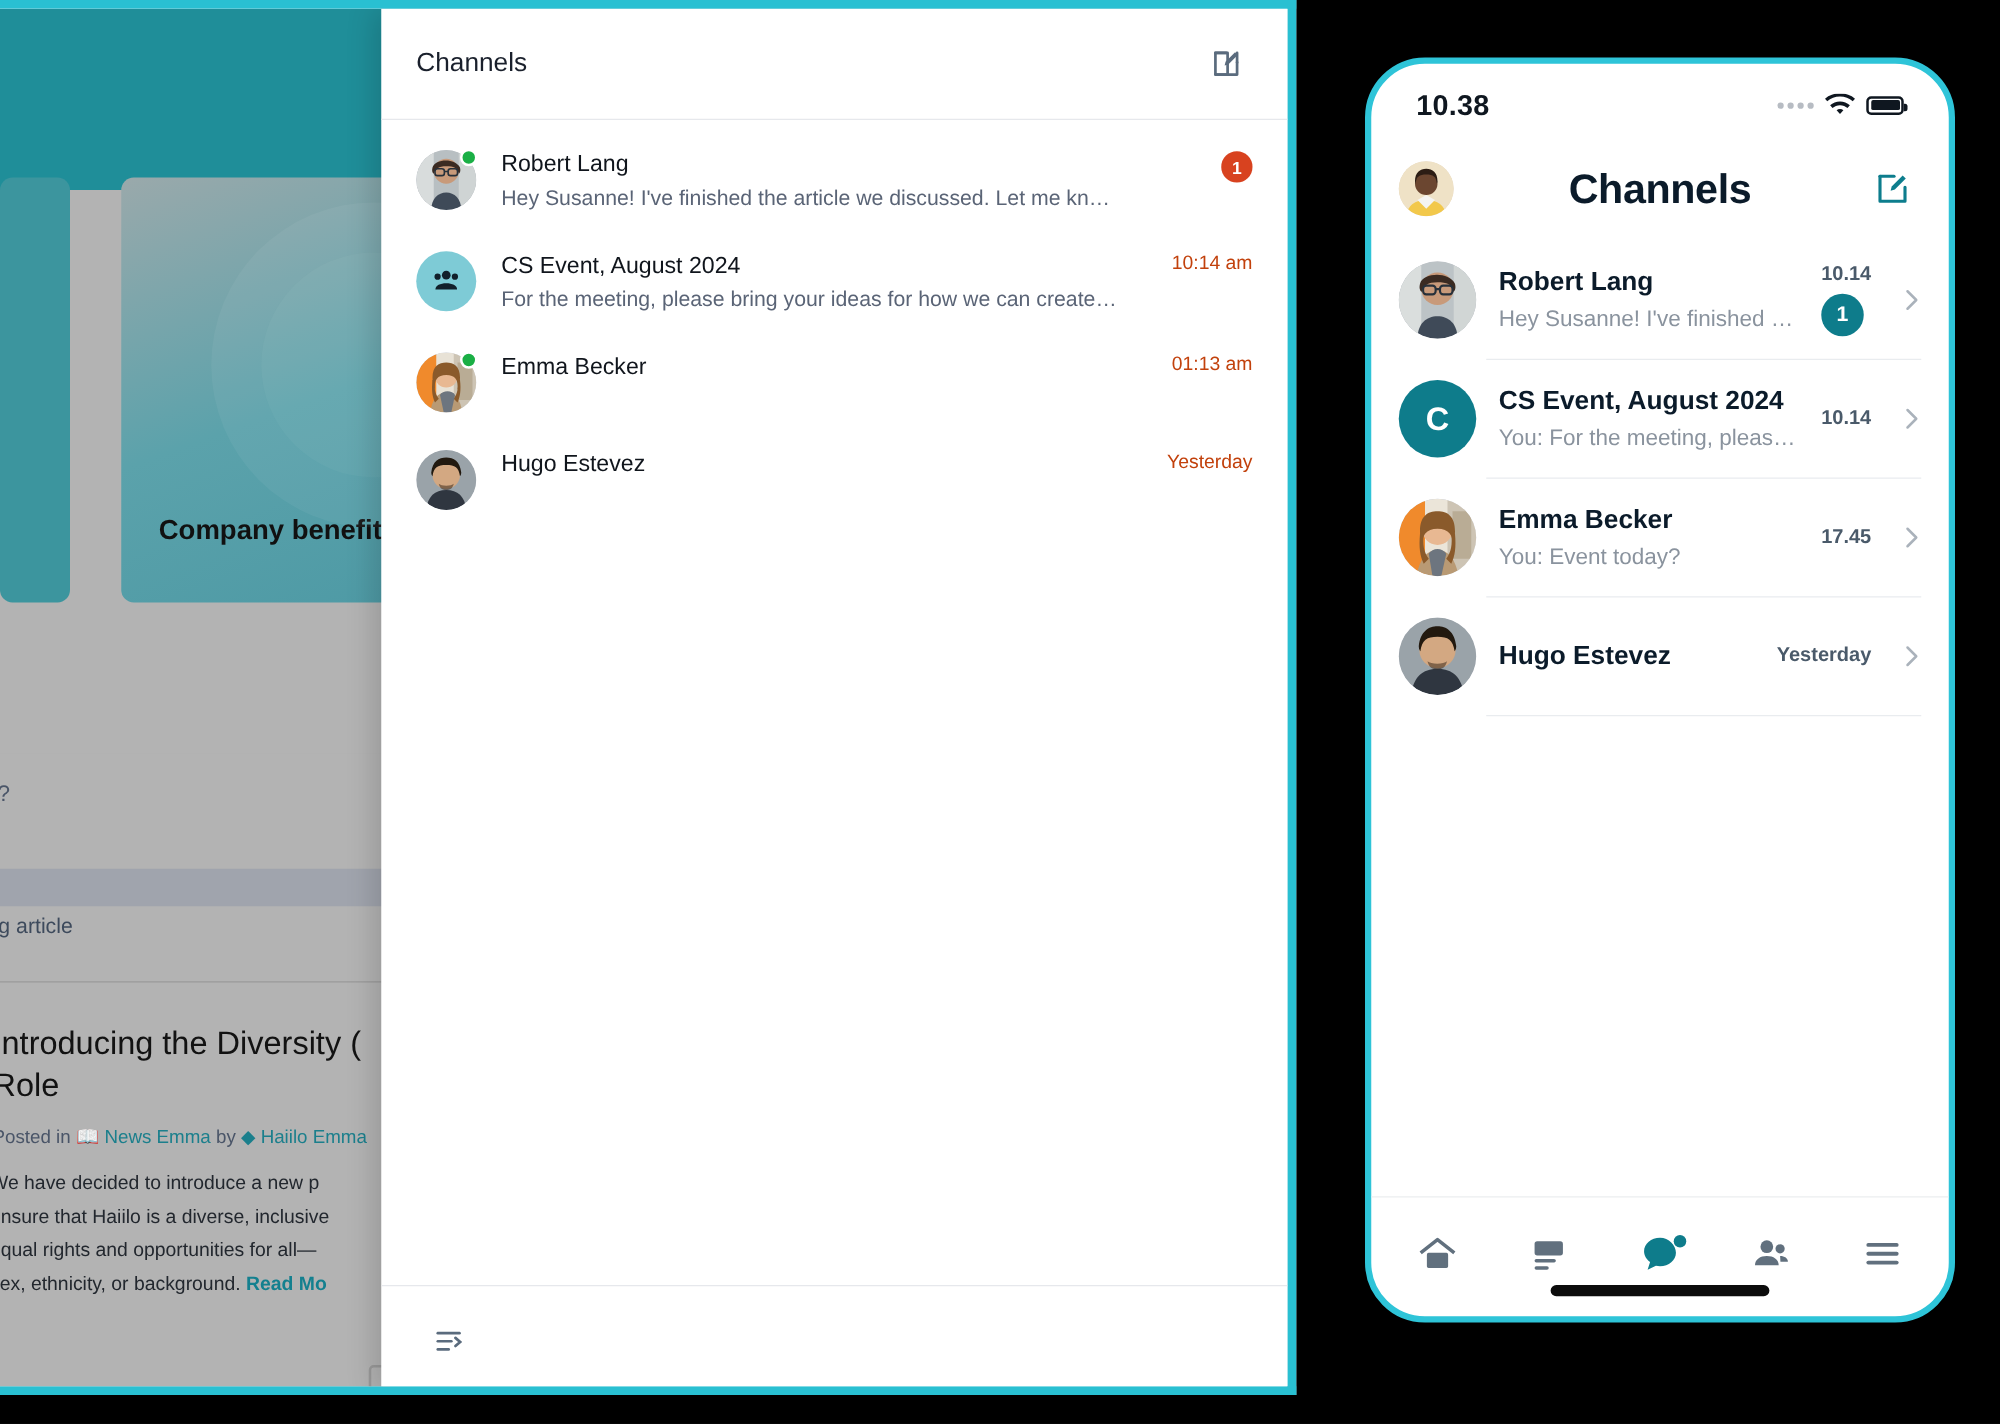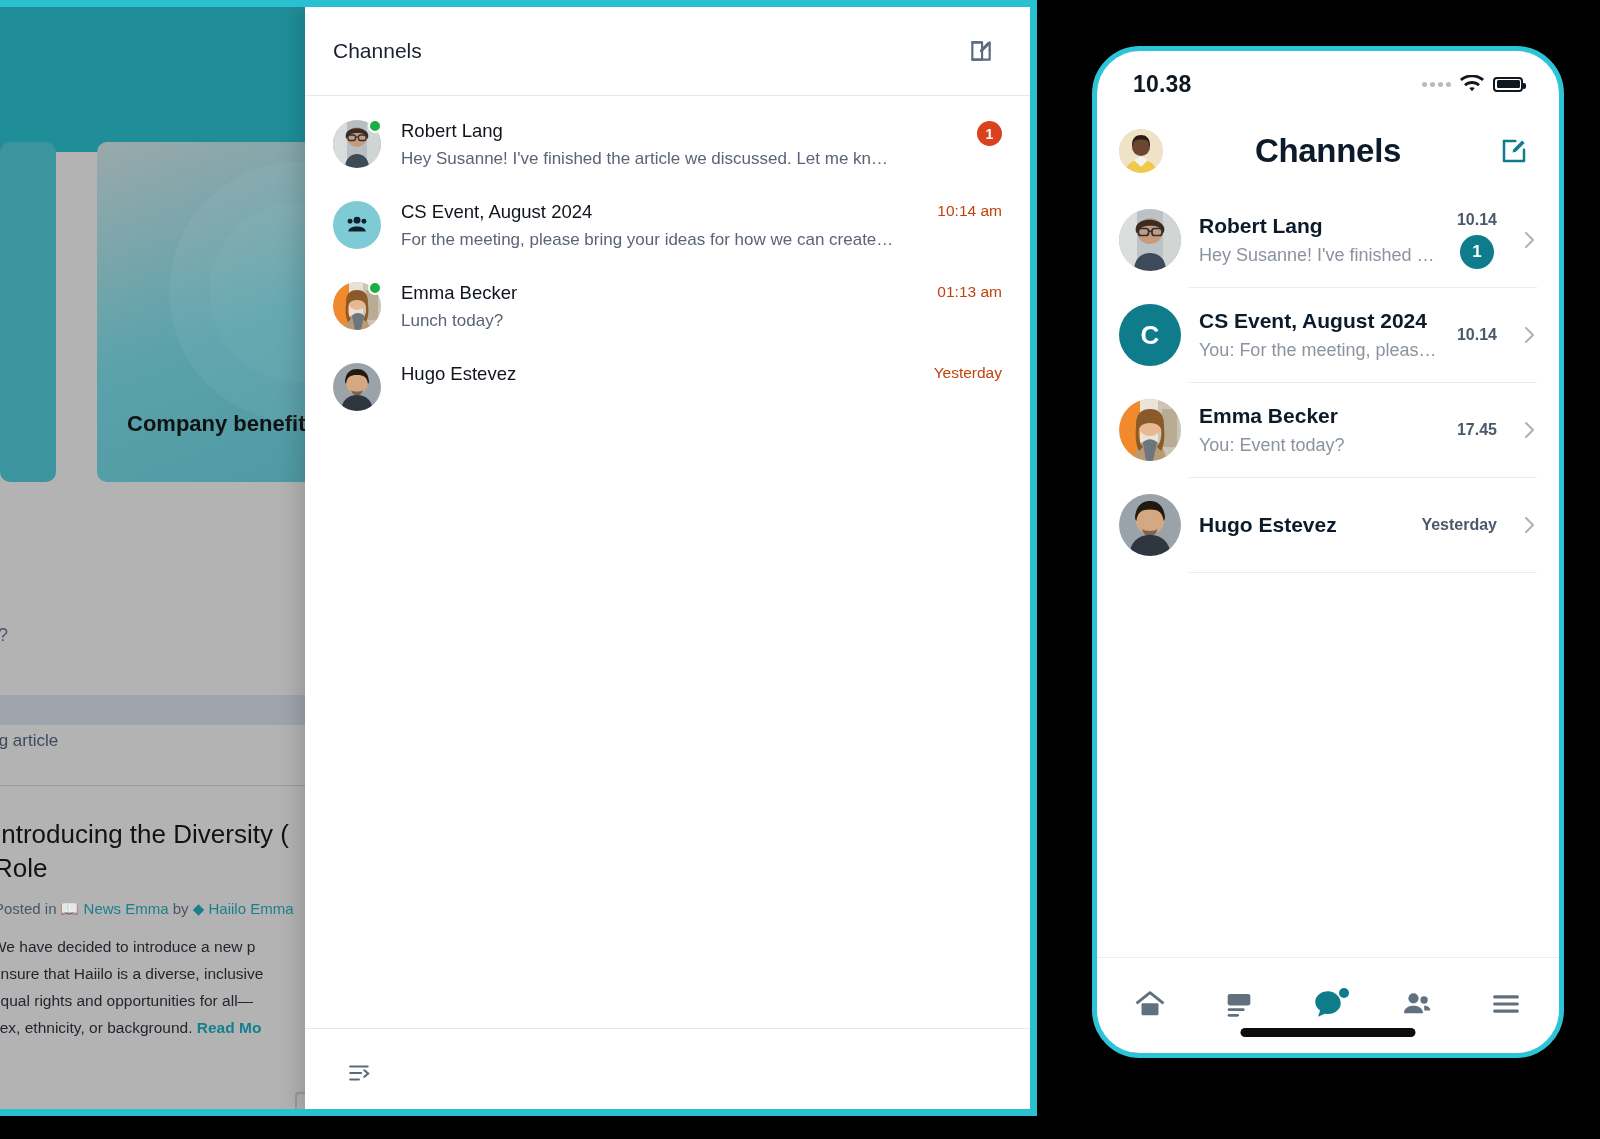--- a/index.html
+++ b/index.html
@@ -181,21 +181,21 @@
     flex: 0 0 62px; width: 62px; height: 62px; border-radius: 50%;
     background: #0e7c8b; color: #fff; display: flex; align-items: center;
     justify-content: center; font-size: 26px; font-weight: 600;
   }
   .ph-body { flex: 1; min-width: 0; }
   .ph-name { font-size: 21px; font-weight: 700; color: #0b1b2a; line-height: 28px; }
   .ph-prev {
     font-size: 18px; color: #8a939e; line-height: 26px; margin-top: 2px;
     white-space: nowrap; overflow: hidden; text-overflow: ellipsis;
   }
-  .ph-meta { flex: 0 0 auto; display: flex; flex-direction: column; align-items: center; gap: 6px; }
+  .ph-meta { flex: 0 0 auto; display: flex; flex-direction: column; align-items: flex-start; gap: 6px; }
   .ph-time { font-size: 16px; color: #4a5a6a; font-weight: 600; white-space: nowrap; }
   .ph-badge {
     width: 34px; height: 34px; border-radius: 50%; background: #0e7c8b;
     color: #fff; font-size: 17px; font-weight: 600;
     display: flex; align-items: center; justify-content: center;
   }
   .ph-chev { flex: 0 0 16px; width: 16px; height: 22px; color: #aab2bb; margin-left: 6px; }
 
   .ph-tabbar {
     height: 96px; flex: 0 0 96px; border-top: 1px solid #eceef0;
@@ -348,21 +348,20 @@
                     <path d="M13 22c-1 8 0 14 2 18l3-3c-3-4-4-9-3-15z" fill="#8a5a2b"></path>
                     <path d="M35 22c1 8 0 14-2 18l-3-3c3-4 4-9 3-15z" fill="#8a5a2b"></path>
                     <path d="M19 34c2-4 10-4 12 0l-3 14h-6z" fill="#6d757f"></path>
                   </g>
                 </svg>
               </span>
               <span class="dot-online"></span>
             </div>
             <div class="row-body">
               <div class="row-name">Emma Becker</div>
-              <div class="row-prev">Lunch today?</div>
             </div>
             <div class="row-meta">
               <span class="row-time">01:13 am</span>
             </div>
           </div>
 
           <div class="row">
             <div class="av-wrap">
               <span class="av">
                 <svg viewBox="0 0 48 48">

